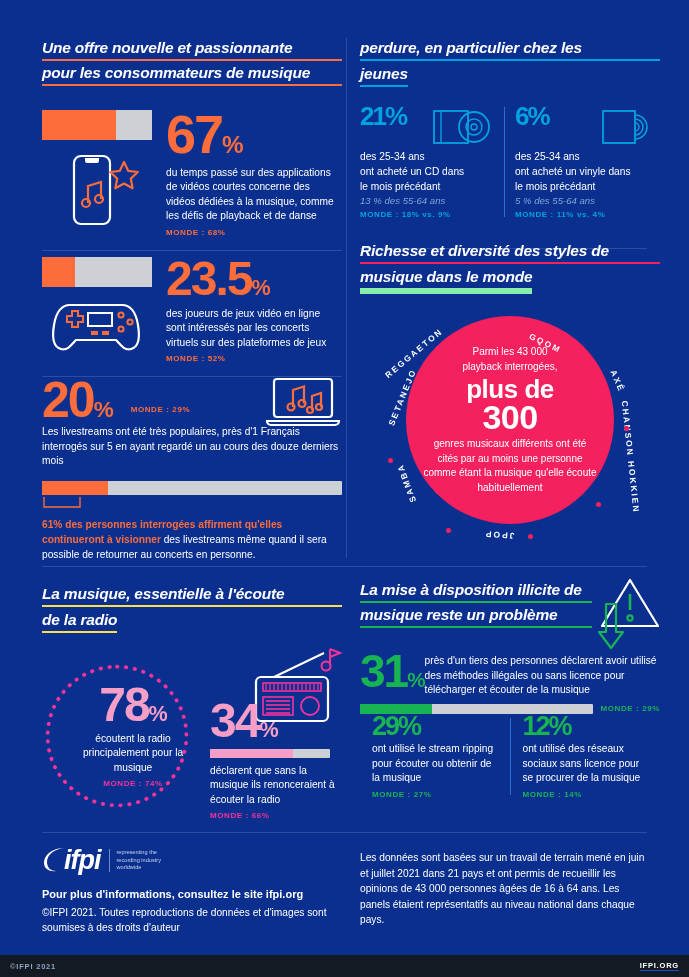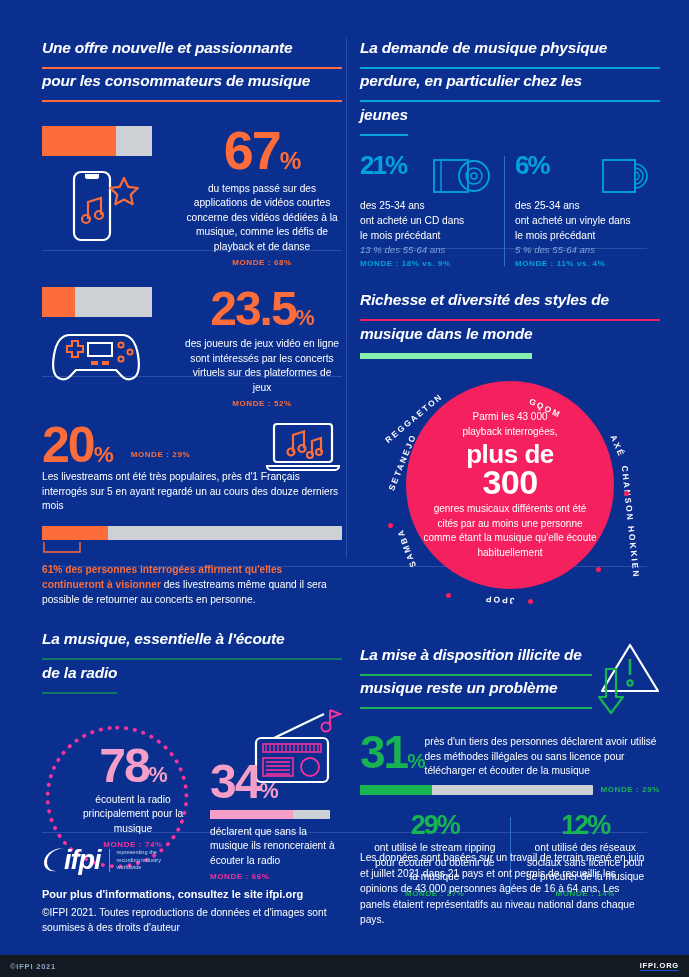--- a/index.html
+++ b/index.html
@@ -30,27 +30,27 @@
 
   
   .sec-head { margin-bottom: 4px; }
   .sec-head .line {
     display: block;
     font-style: italic;
     font-weight: bold;
     font-size: 15.5px;
     line-height: 16px;
     color: #ffffff;
-    padding-bottom: 11px;
+    padding-bottom: 3px;
     margin-bottom: 4px;
     letter-spacing: -0.2px;
   }
   .sec-head .line.u-orange { border-bottom: 2px solid #fc6d3b; }
   .sec-head .line.u-cyan   { border-bottom: 2px solid #00a3e0; }
-  .sec-head .line.u-pink   { border-bottom: 2px solid #0f766e; }
+  .sec-head .line.u-pink   { border-bottom: 2px solid #fde047; }
   .sec-head .line.u-green  { border-bottom: 2px solid #18b353; }
   .sec-head .line.u-short  { display: inline-block; }
 
   
   .bignum {
     font-weight: bold;
     letter-spacing: -2px;
     line-height: 0.92;
   }
   .bignum .pct { font-size: 0.45em; letter-spacing: -1px; }
@@ -71,21 +71,21 @@
   .monde.p { color: #f5339c; }
   .monde.g { color: #18b353; }
 
   
   .bar { position: relative; height: 14px; background: #cdd1d6; border-radius: 1px; overflow: hidden; }
   .bar > i { position: absolute; left: 0; top: 0; bottom: 0; display: block; }
   .bar-block { height: 30px; width: 120px; background: #cdd1d6; position: relative; }
   .bar-block > i { position: absolute; left: 0; top: 0; bottom: 0; }
 
   
-  .stat-row { display: flex; gap: 28px; text-align: center; }
+  .stat-row { display: flex; gap: 12px; }
   .icon-col { width: 112px; flex: none; }
   .txt-col { flex: 1; }
 
   svg { display: block; }
 
   
   .circlewrap { position: relative; width: 300px; height: 252px; margin-top: 8px; }
   .circle {
     position: absolute; left: 46px; top: 10px;
     width: 208px; height: 208px; border-radius: 50%;
@@ -282,21 +282,20 @@
         </div>
         <div class="body-txt" style="margin-top:6px">déclarent que sans la musique ils renonceraient à écouter la radio</div>
         <div class="monde p">MONDE : 66%</div>
       </div>
     </div>
   </div>
 
   <div class="col-right">
 
     <div class="sec-head" style="margin-top:40px">
-      <span class="line u-cyan">La demande de musique physique</span>
       <span class="line u-cyan">perdure, en particulier chez les</span>
       <span class="line u-cyan u-short">jeunes</span>
     </div>
 
     <div style="display:flex;margin-top:14px">
 
       <div style="width:144px;padding-right:10px">
         <div style="display:flex;align-items:flex-start;justify-content:space-between">
           <div class="bignum c" style="font-size:26px">21%</div>
           <div>
@@ -388,21 +387,21 @@
       </div>
       <div class="body-txt" style="flex:1;padding-top:4px">près d'un tiers des personnes déclarent avoir utilisé des méthodes illégales ou sans licence pour télécharger et écouter de la musique</div>
     </div>
     <div style="display:flex;align-items:center;margin-top:6px">
       <div class="bar" style="height:10px;flex:1">
         <i style="width:31%;background:#18b353"></i>
       </div>
       <div class="monde g" style="margin:0 0 0 8px;white-space:nowrap">MONDE : 29%</div>
     </div>
 
-    <div style="display:flex;margin-top:18px;text-align:center">
+    <div style="display:flex;">
       <div style="flex:1;padding:0 12px">
         <div class="bignum g" style="font-size:27px">29%</div>
         <div class="body-txt" style="margin-top:4px">ont utilisé le stream ripping pour écouter ou obtenir de la musique</div>
         <div class="monde g">MONDE : 27%</div>
       </div>
       <div style="width:1px;background:#2a6fd0;margin:4px 0"></div>
       <div style="flex:1;padding:0 12px">
         <div class="bignum g" style="font-size:27px">12%</div>
         <div class="body-txt" style="margin-top:4px">ont utilisé des réseaux sociaux sans licence pour se procurer de la musique</div>
         <div class="monde g">MONDE : 14%</div>

